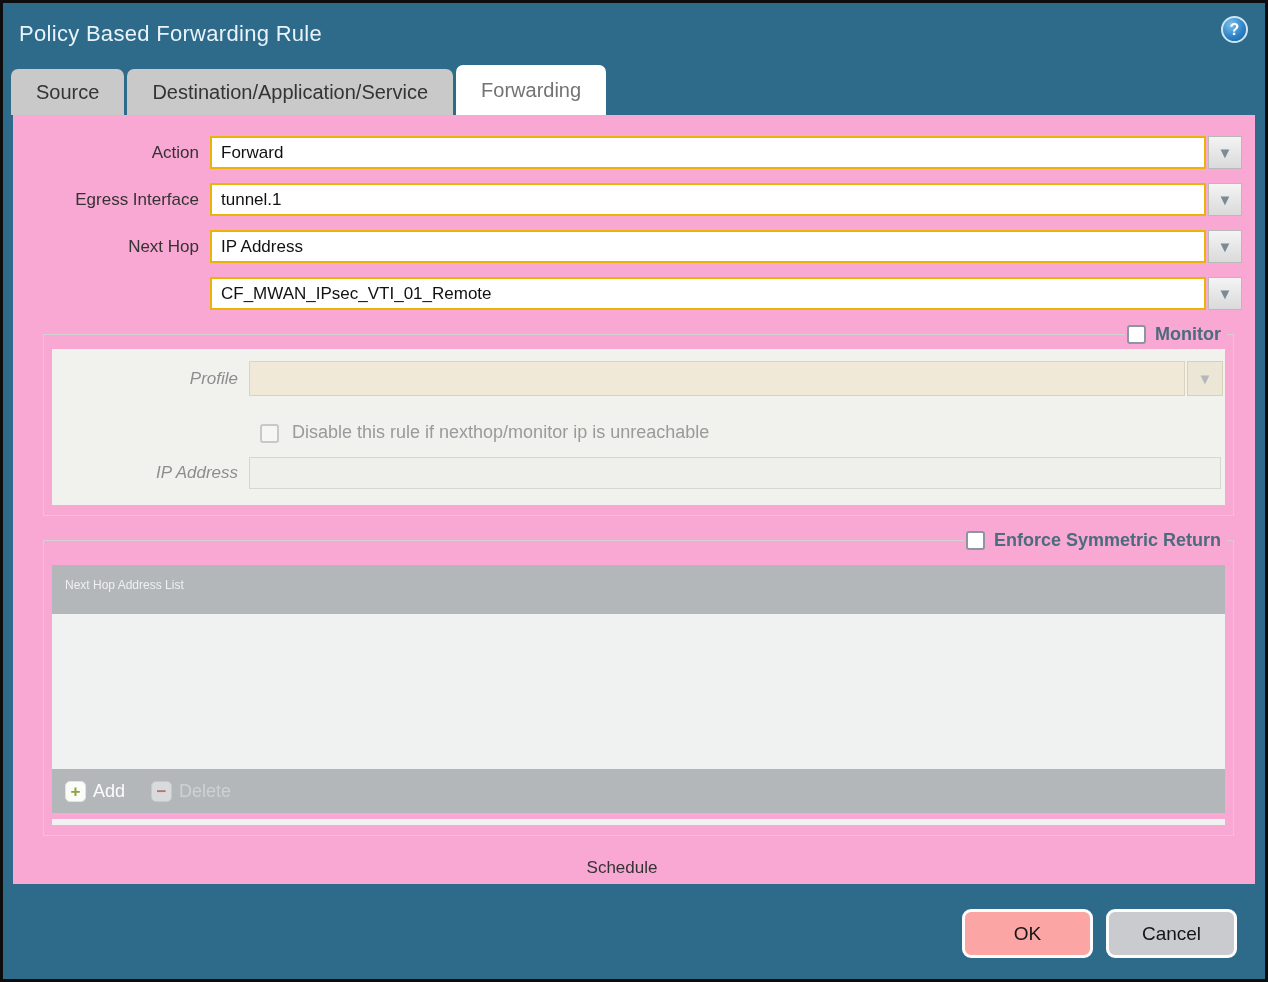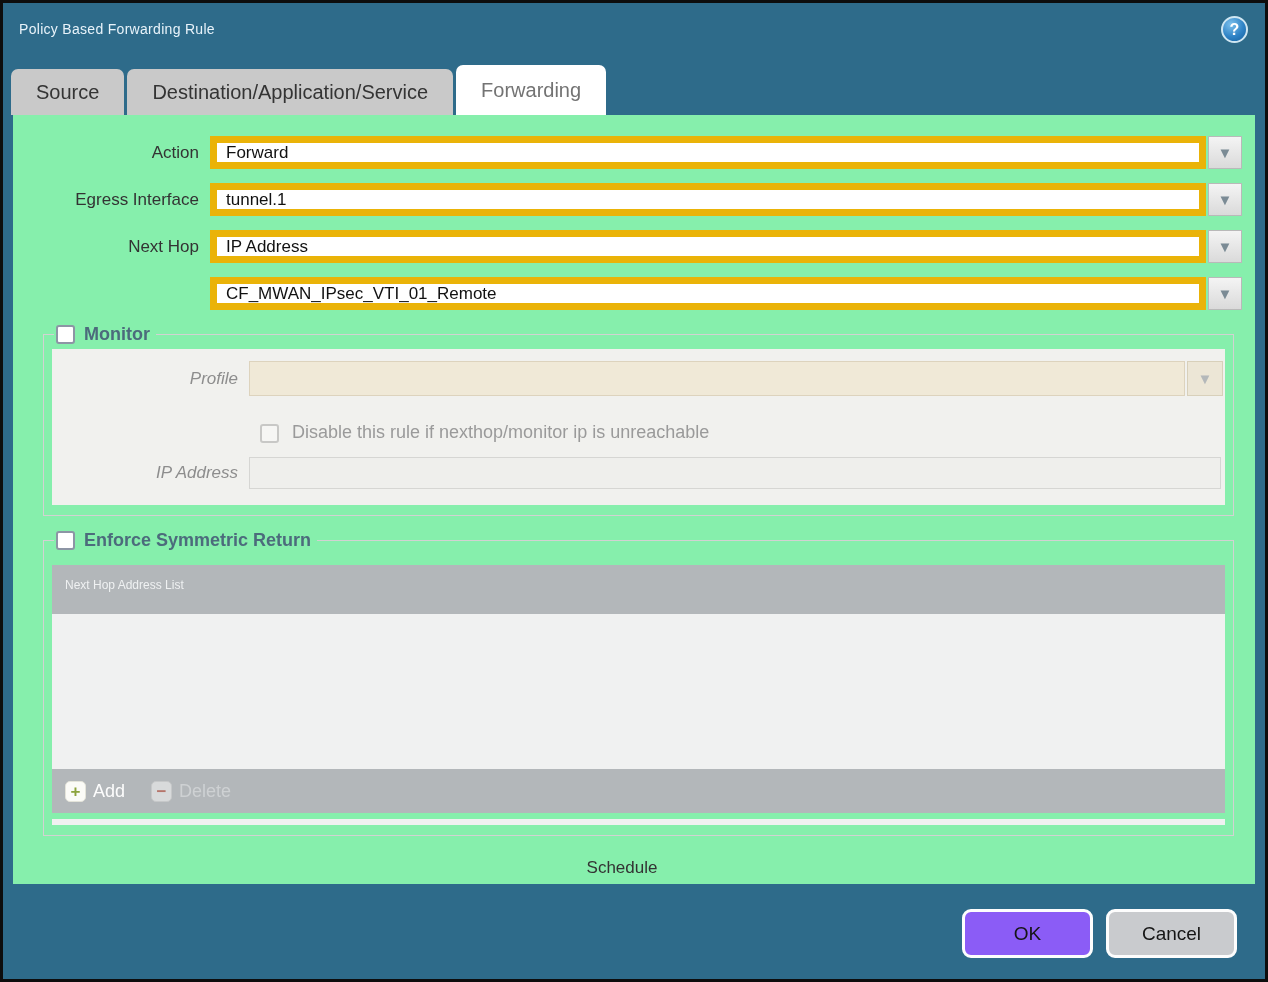--- a/index.html
+++ b/index.html
@@ -10,21 +10,21 @@
     width: 1268px; height: 982px;
     background: #2e6b8a;
     border: 3px solid #0d0d0d;
     position: relative;
     overflow: hidden;
   }
 
   
   .titlebar { height: 62px; position: relative; }
   .titlebar h1 {
-    color: #e8f3fa; font-size: 14px; font-weight: 400;
+    color: #e8f3fa; font-size: 22px; font-weight: 400;
     padding: 18px 0 0 16px; letter-spacing: .3px;
   }
   .help-btn {
     position: absolute; top: 13px; right: 17px;
     width: 27px; height: 27px; border-radius: 50%;
     background: radial-gradient(circle at 35% 28%, #7cc0ec 0%, #2f83c6 55%, #135f9e 100%);
     border: 2px solid #cfe6f2;
     color: #fff; font-size: 16px; font-weight: bold;
     text-align: center; line-height: 23px; cursor: pointer;
   }
@@ -40,58 +40,58 @@
     font-size: 20px; color: #343434;
     cursor: pointer; white-space: nowrap;
   }
   .tab.active {
     background: #ffffff; height: 50px; line-height: 50px;
     color: #737373;
   }
 
   
   .panel {
-    background: #86efac;
+    background: #f9a8d4;
     margin: 0 10px;
     height: 769px;
     padding: 21px 13px 0 0;
     position: relative; z-index: 1;
   }
 
   
   .row { display: flex; align-items: center; margin-bottom: 14px; }
   .lbl {
     flex: 0 0 197px; text-align: right; padding-right: 11px;
     font-size: 17px; color: #333;
   }
   .combo { flex: 1; display: flex; align-items: stretch; }
   .combo-input {
     flex: 1; height: 33px;
-    border: 7px solid #eab308; background: #fff;
+    border: 2px solid #eab308; background: #fff;
     font-family: "Liberation Sans", sans-serif;
     font-size: 17px; color: #111; padding: 0 9px;
     outline: none;
   }
   .combo-btn {
     width: 34px; height: 33px; margin-left: 2px;
     border: 1px solid #b9b9b9;
     background: linear-gradient(#f4f4f4, #dadada);
     cursor: pointer; display: flex; align-items: center; justify-content: center;
   }
   .tri { font-size: 15px; color: #7b8b95; line-height: 1; }
 
   
   fieldset {
     border: 1px solid #d2d2d2;
     margin: 0 8px 14px 30px;
     padding: 4px 8px 10px 8px;
   }
   legend {
     display: flex; align-items: center; gap: 9px;
-    padding: 0 6px 0 2px; margin-left: 2px;
+    padding: 0 6px 0 2px; margin-left: 2px; text-align: right;
   }
   legend .cb { flex: 0 0 auto; }
   .legend-text { font-size: 18px; font-weight: bold; color: #4c6b7c; }
 
   .cb {
     width: 19px; height: 19px;
     border: 2px solid #8d95a5; border-radius: 3px;
     background: #fff; display: inline-block; cursor: pointer;
   }
   .cb.disabled { border-color: #c8c8c6; background: #f6f6f4; cursor: default; }
@@ -148,21 +148,21 @@
     height: 91px;
     display: flex; align-items: center; justify-content: flex-end;
     gap: 13px; padding-right: 28px;
   }
   .btn {
     width: 131px; height: 49px;
     border-radius: 9px; border: 3px solid #fdfdfd;
     font-family: "Liberation Sans", sans-serif;
     font-size: 19px; color: #151515; cursor: pointer;
   }
-  .btn-ok { background: #8b5cf6; }
+  .btn-ok { background: #fca5a5; }
   .btn-cancel { background: #c9cbce; }
 </style>
 </head>
 <body>
 
 <div class="dialog">
 
   <div class="titlebar">
     <h1>Policy Based Forwarding Rule</h1>
     <div class="help-btn">?</div>

